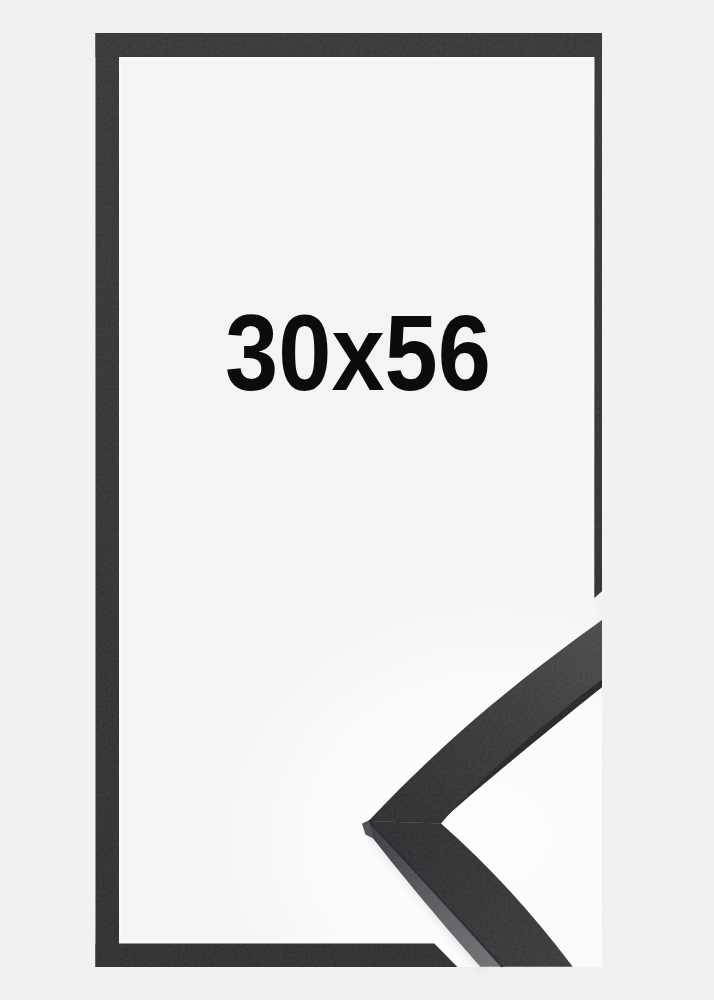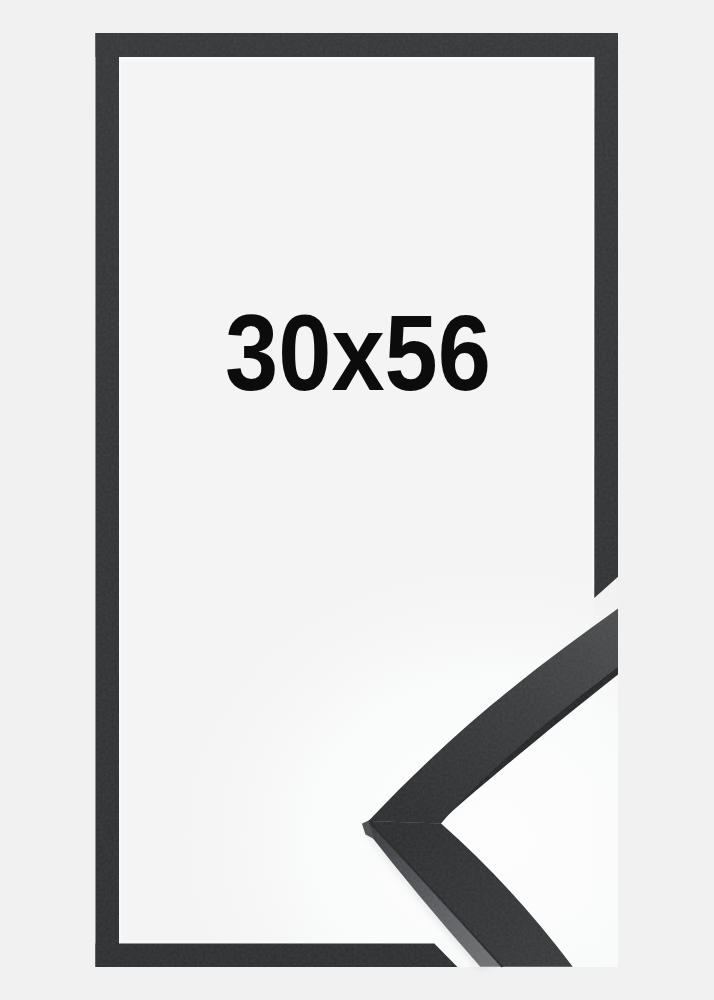--- a/index.html
+++ b/index.html
@@ -1,16 +1,16 @@
 <!DOCTYPE html>
 <html><head>
 <meta charset="utf-8">
 <style>
   html,body{margin:0;padding:0;background:#f1f1f2;}
-  .wrap{position:relative;width:714px;height:1000px;overflow:hidden;}
+  .wrap{position:relative;width:602px;height:1000px;overflow:hidden;}
   svg{display:block;}
 </style>
 </head>
 <body>
 
 <div class="wrap">
 <svg width="714" height="1000" viewBox="0 0 714 1000" xmlns="http://www.w3.org/2000/svg" xmlns:xlink="http://www.w3.org/1999/xlink">
 <defs>
   <linearGradient id="barGrad" x1="0" y1="33" x2="0" y2="967" gradientUnits="userSpaceOnUse">
     <stop offset="0" stop-color="#343638"></stop>

